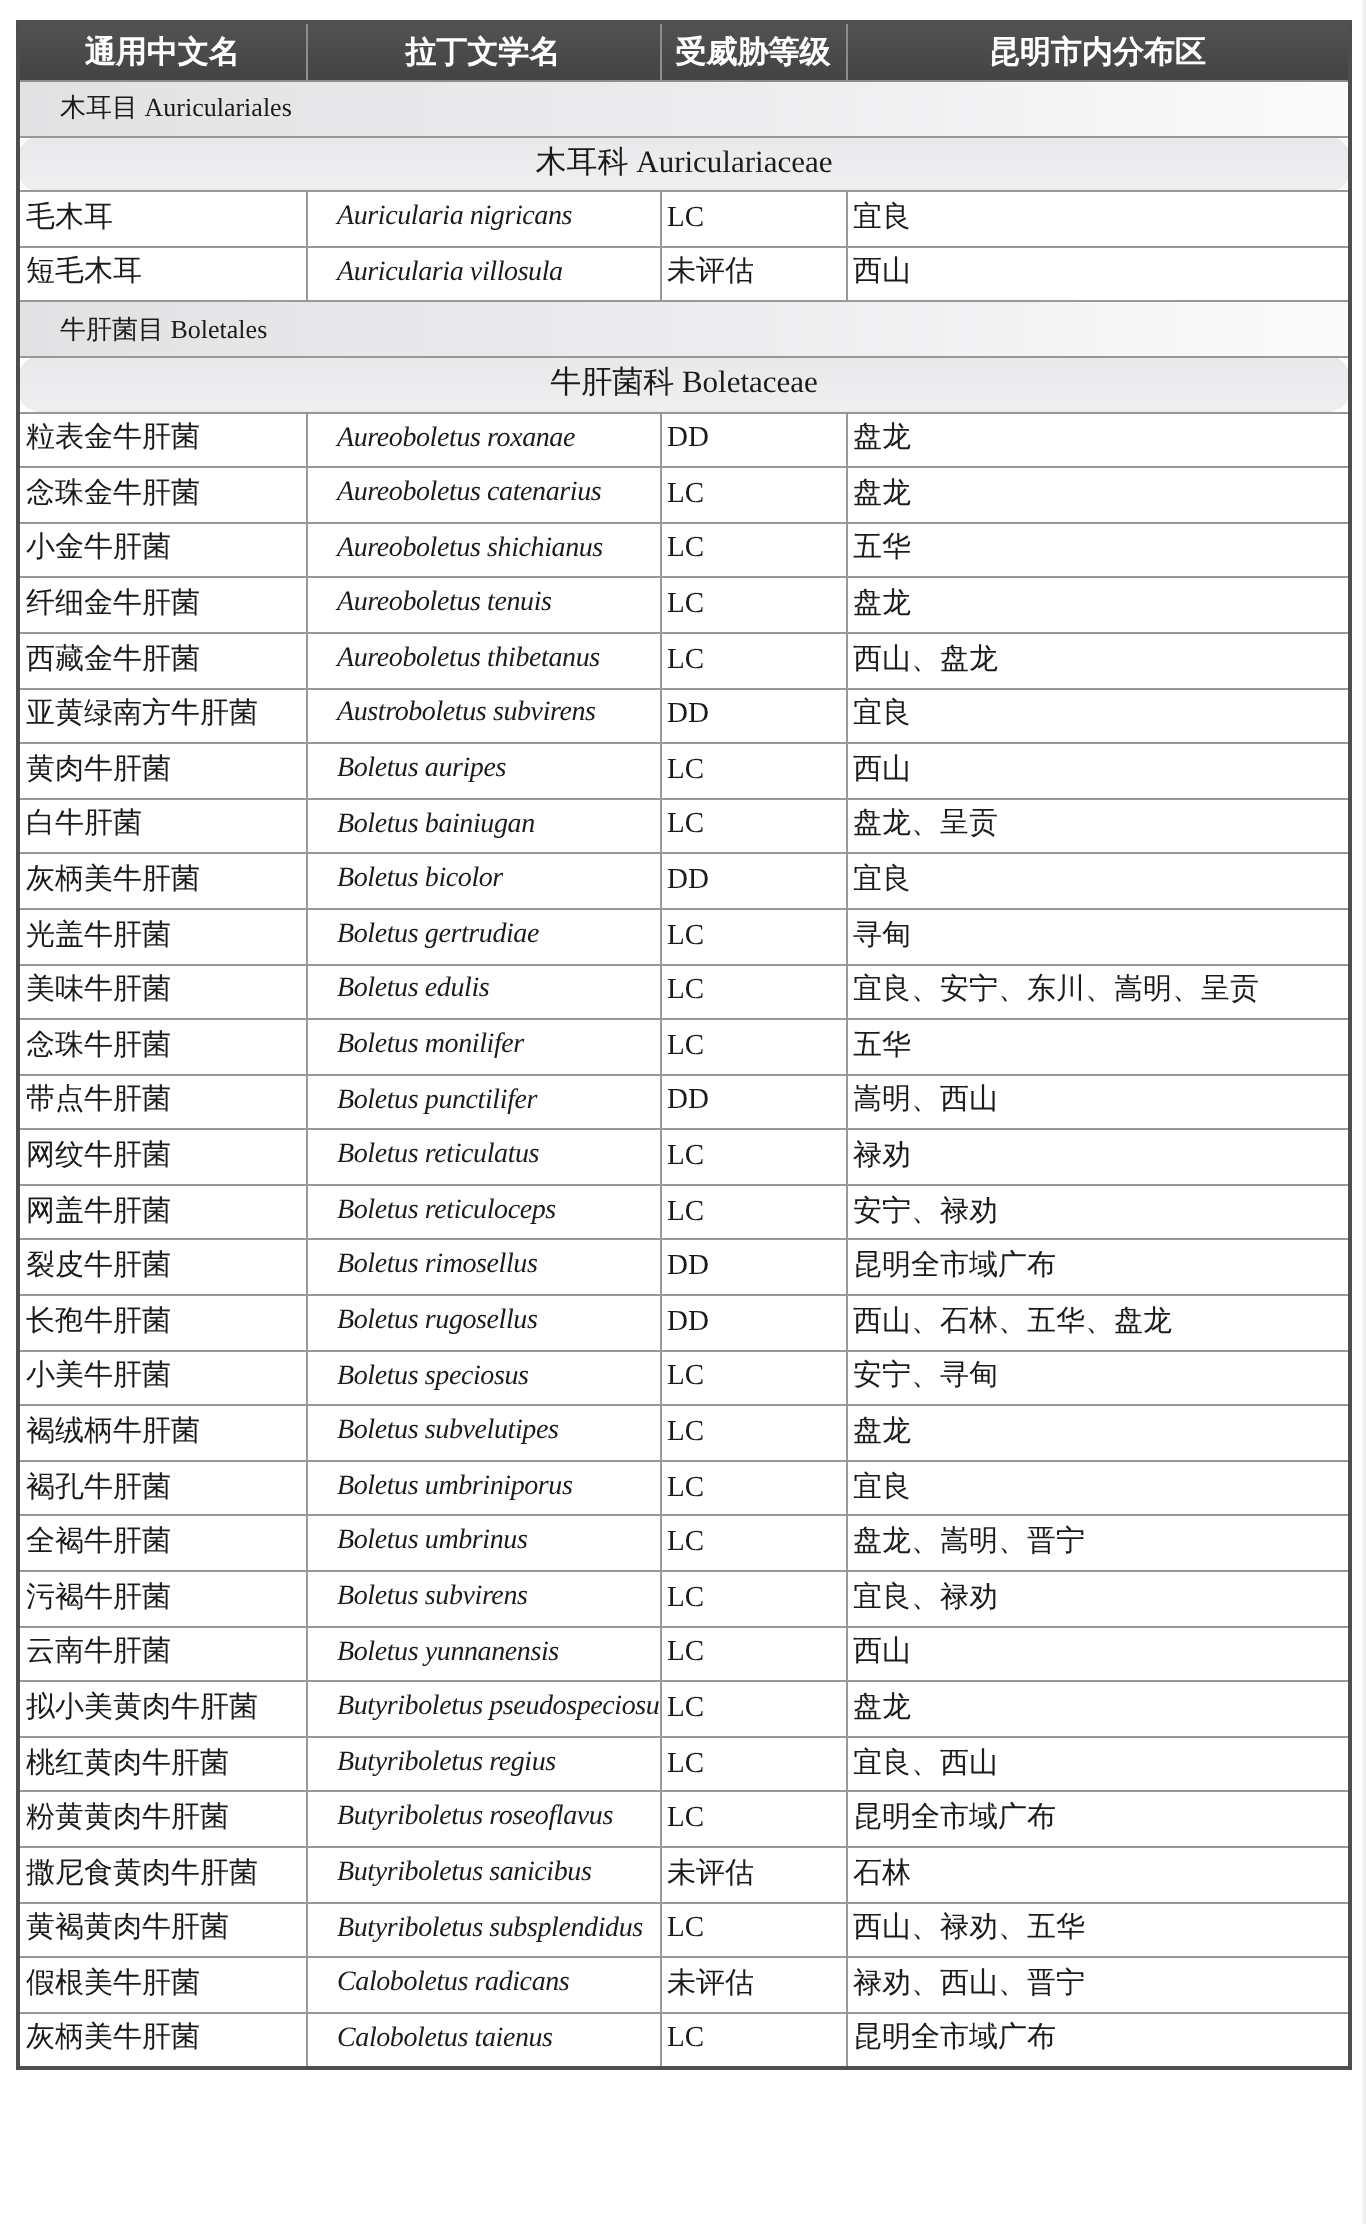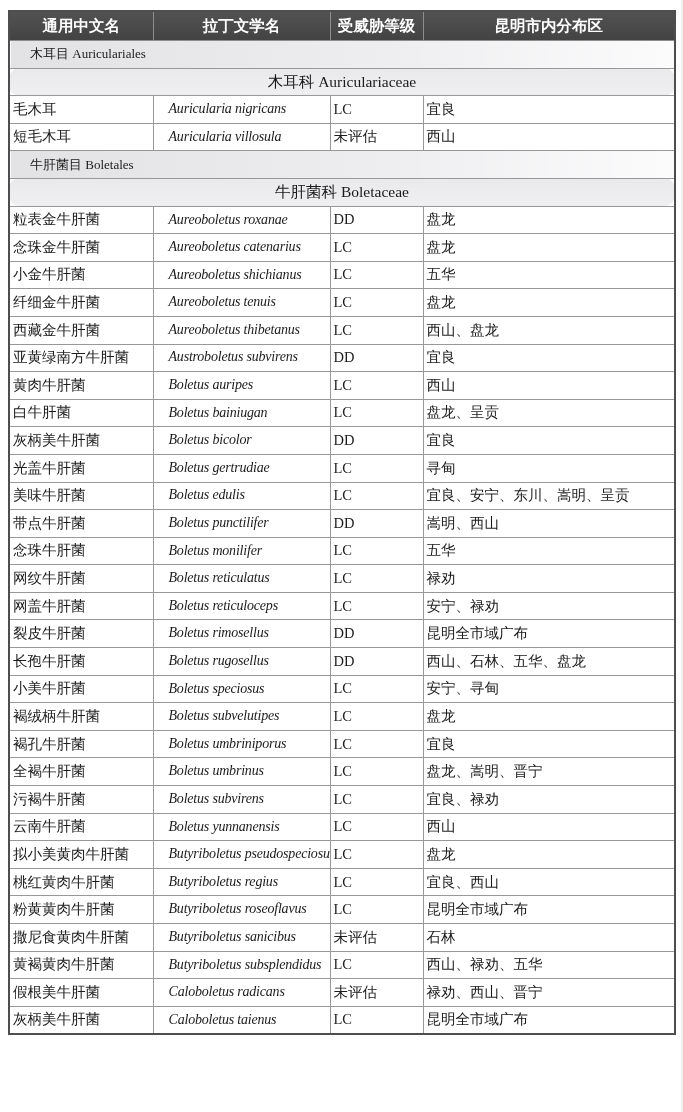--- a/index.html
+++ b/index.html
@@ -182,30 +182,30 @@
         <td>LC</td>
         <td>寻甸</td>
       </tr>
       <tr>
         <td>美味牛肝菌</td>
         <td class="latin">Boletus edulis</td>
         <td>LC</td>
         <td>宜良、安宁、东川、嵩明、呈贡</td>
       </tr>
       <tr>
+        <td>念珠牛肝菌</td>
+        <td class="latin">Boletus monilifer</td>
+        <td>LC</td>
+        <td>五华</td>
+      </tr>
+      <tr>
         <td>带点牛肝菌</td>
         <td class="latin">Boletus punctilifer</td>
         <td>DD</td>
         <td>嵩明、西山</td>
-      </tr>
-      <tr>
-        <td>念珠牛肝菌</td>
-        <td class="latin">Boletus monilifer</td>
-        <td>LC</td>
-        <td>五华</td>
       </tr>
       <tr>
         <td>网纹牛肝菌</td>
         <td class="latin">Boletus reticulatus</td>
         <td>LC</td>
         <td>禄劝</td>
       </tr>
       <tr>
         <td>网盖牛肝菌</td>
         <td class="latin">Boletus reticuloceps</td>

